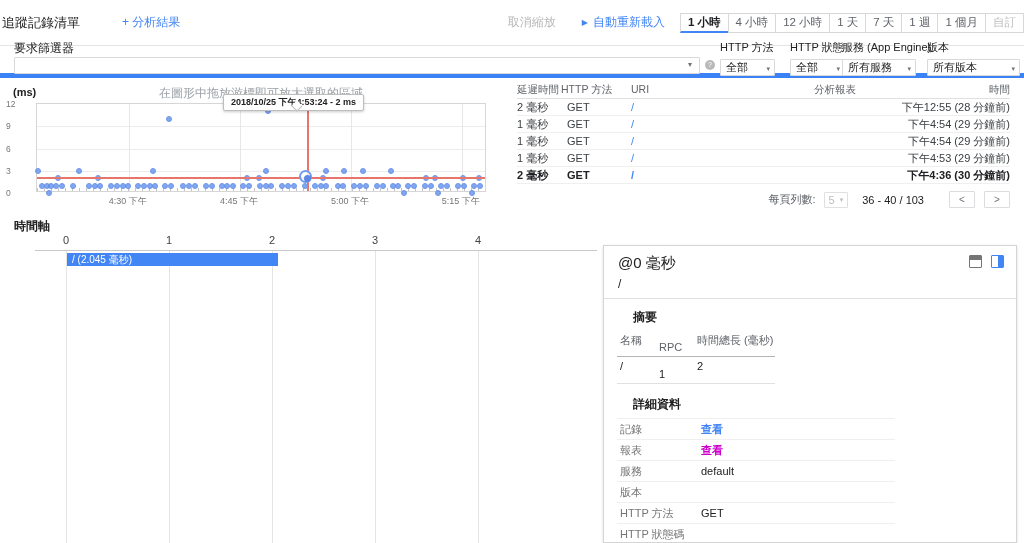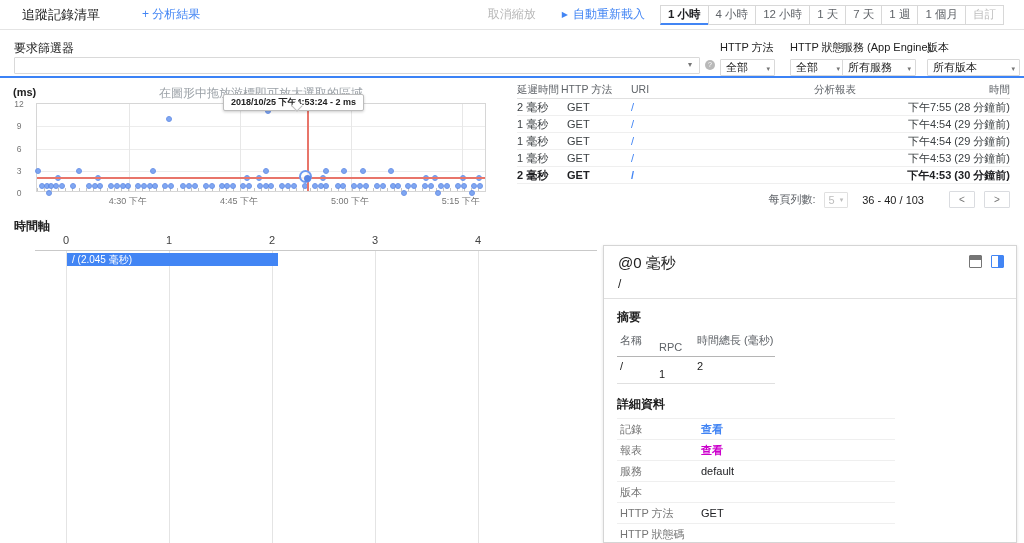--- a/index.html
+++ b/index.html
@@ -1,36 +1,36 @@
 <!DOCTYPE html>
 <html><head>
 <meta charset="utf-8">
 <style>
   * { margin:0; padding:0; box-sizing:border-box; }
   html,body { width:1024px; height:543px; background:#fff; overflow:hidden;
     font-family:"Liberation Sans","DejaVu Sans",sans-serif; color:#212121; }
   .app { position:relative; width:1024px; height:543px; background:#fff; }
 
   
-  .topbar { position:absolute; top:0; left:0; right:0; height:30px;
-    border-bottom:1px solid #e4e4e4; display:flex; align-items:center; padding:0 20px; }
+  .topbar { position:absolute; top:0; left:0; right:0; height:46px;
+    border-bottom:1px solid #e4e4e4; display:flex; align-items:center; padding:0 0; }
   .page-title { font-size:13px; color:#212121; margin-left:2px; }
   .analysis-link { font-size:12px; color:#4285f4; margin-left:42px; cursor:pointer; text-decoration:none; }
   .topbar-right { margin-left:auto; display:flex; align-items:center; }
   .cancel-zoom { font-size:12px; color:#b7b7b7; margin-right:26px; }
   .auto-reload { font-size:12px; color:#4285f4; cursor:pointer; display:flex; align-items:center; margin-right:16px; }
   .play-icon { font-size:8px; margin-right:5px; color:#4285f4; }
   .segmented { display:flex; }
   .seg-btn { font-size:11.5px; color:#5f6368; border:1px solid #d8d8d8; padding:2px 7px 3px;
     margin-left:-1px; background:#fff; cursor:pointer; line-height:13px; }
   .seg-btn.active { font-weight:bold; color:#202124; border-bottom:2px solid #4285f4; padding-bottom:1px; }
   .seg-btn.disabled { color:#bdbdbd; }
 
   
-  .filterbar { position:absolute; top:31px; left:0; right:0; height:47px; border-bottom:2px solid #3b82f6; }
+  .filterbar { position:absolute; top:31px; left:0; right:0; height:47px; border-bottom:5px solid #3b82f6; }
   .req-label { position:absolute; left:14px; top:9px; font-size:12px; color:#212121; }
   .req-input { position:absolute; left:14px; top:26px; width:686px; height:17px;
     border:1px solid #d9d9d9; border-radius:1px; font-size:11px; padding:0 16px 0 4px; color:#212121; }
   .req-caret { position:absolute; left:688px; top:29px; font-size:8px; color:#757575; pointer-events:none; }
   .help-circle { position:absolute; left:705px; top:29px; width:10px; height:10px; border-radius:50%;
     background:#b9b9b9; color:#fff; font-size:7px; text-align:center; line-height:10px; }
   .fgroup { position:absolute; top:9px; }
   .fgroup .flabel { font-size:11px; color:#212121; white-space:nowrap; }
   .fselect { position:relative; margin-top:4px; height:17px; border:1px solid #d9d9d9; border-radius:1px;
     background:#fff; font-size:11px; color:#212121; display:flex; align-items:center;
@@ -51,21 +51,21 @@
   .gl-v { position:absolute; top:0; width:1px; height:100%; background:#e7e7e7; }
   .minor-ticks { position:absolute; left:0; bottom:0; width:100%; height:3px;
     background:repeating-linear-gradient(90deg,#c4c4c4 0 1px,transparent 1px 7px); }
   .red-h { position:absolute; left:0; width:100%; height:1.5px; background:#e8756a; z-index:3; }
   .red-v { position:absolute; top:0; width:1.5px; height:100%; background:#e8756a; z-index:3; }
   .dot { position:absolute; width:6px; height:6px; border-radius:50%;
     background:#6f9bf0; border:1px solid #5b87e5; opacity:.88; z-index:2; }
   .sel-ring { position:absolute; width:13px; height:13px; border-radius:50%; border:2px solid #6f9bf0;
     background:rgba(255,255,255,.85); z-index:4; }
   .sel-dot { position:absolute; width:7px; height:7px; border-radius:50%; background:#5b87e5; z-index:5; }
-  .y-tick { position:absolute; left:6px; width:26px; text-align:center; font-size:8.5px; color:#757575; }
+  .y-tick { position:absolute; left:6px; width:26px; text-align:left; font-size:8.5px; color:#757575; }
   .x-tick { position:absolute; top:113px; font-size:9px; color:#757575; transform:translateX(-50%); white-space:nowrap; }
   .tooltip { position:absolute; z-index:6; background:#fff; border:1px solid #bdbdbd; border-radius:2px;
     box-shadow:0 1px 3px rgba(0,0,0,.2); font-size:9px; font-weight:bold; color:#212121;
     padding:2px 7px; white-space:nowrap; line-height:11px; }
   .tooltip-tail { position:absolute; z-index:7; width:8px; height:8px; background:#fff;
     border-right:1px solid #bdbdbd; border-bottom:1px solid #bdbdbd; transform:rotate(45deg); }
 
   
   .trace-table { position:absolute; left:517px; top:84px; width:493px; font-size:11px; }
   .tt-head { display:flex; color:#5f6368; font-size:10.5px; line-height:11px;
@@ -97,21 +97,21 @@
     border:1px solid #d5d5d5; box-shadow:0 1px 3px rgba(0,0,0,.12); overflow:hidden; }
   .dp-head { position:relative; padding:8px 14px 7px; border-bottom:1px solid #e0e0e0; }
   .dp-offset { font-size:15px; color:#212121; }
   .dp-name { font-size:12px; color:#212121; margin-top:4px; }
   .dp-icons { position:absolute; right:12px; top:9px; display:flex; gap:9px; }
   .icon-split { width:13px; height:13px; border:1px solid #757575; border-radius:1px; cursor:pointer; }
   .icon-split::before { content:""; display:block; height:4px; background:#757575; }
   .icon-side { width:13px; height:13px; border:1.5px solid #4285f4; border-radius:1px; position:relative; cursor:pointer; }
   .icon-side::after { content:""; position:absolute; right:0; top:0; bottom:0; width:45%; background:#4285f4; }
   .dp-body { padding:7px 13px; font-size:11px; }
-  .sec-title { font-size:12px; font-weight:bold; color:#212121; margin:3px 0 5px; }
+  .sec-title { font-size:12px; font-weight:bold; color:#212121; margin:3px 16px 5px; }
   .sum-table { width:158px; }
   .sum-head { display:flex; color:#5f6368; padding:2px 0 3px; border-bottom:1px solid #b5b5b5;justify-content:flex-end; }
   .sum-row { display:flex; color:#212121; padding:3px 0; border-bottom:1px solid #e0e0e0; }
   .s-name { width:42px; padding-left:3px; } .s-rpc { width:38px;margin-top:8px; } .s-total { flex:1; }
   .det-table { width:278px; margin-top:2px; }
   .det-row { display:flex; align-items:center; padding:2.5px 0; border-bottom:1px solid #efefef; min-height:16px; }
   .det-row:first-child { border-top:1px solid #efefef; }
   .d-label { width:84px; color:#757575; padding-left:3px; flex:none; }
   .d-value { color:#202124; word-break:break-all; }
   .link-blue { color:#4285f4; font-weight:bold; cursor:pointer; }
@@ -301,21 +301,21 @@
       <span class="c-met" style="width:70px">HTTP 方法</span>
       <span class="c-uri">URI</span>
       <span class="c-rep">分析報表</span>
       <span class="c-time">時間</span>
     </div>
     <div class="tt-row">
       <span class="c-lat">2 毫秒</span>
       <span class="c-met">GET</span>
       <span class="c-uri"><a class="uri-link">/</a></span>
       <span class="c-rep"></span>
-      <span class="c-time">下午7:55 (28 分鐘前)</span>
+      <span class="c-time">下午12:55 (28 分鐘前)</span>
     </div>
     <div class="tt-row">
       <span class="c-lat">1 毫秒</span>
       <span class="c-met">GET</span>
       <span class="c-uri"><a class="uri-link">/</a></span>
       <span class="c-rep"></span>
       <span class="c-time">下午4:54 (29 分鐘前)</span>
     </div>
     <div class="tt-row">
       <span class="c-lat">1 毫秒</span>
@@ -329,21 +329,21 @@
       <span class="c-met">GET</span>
       <span class="c-uri"><a class="uri-link">/</a></span>
       <span class="c-rep"></span>
       <span class="c-time">下午4:53 (29 分鐘前)</span>
     </div>
     <div class="tt-row selected">
       <span class="c-lat">2 毫秒</span>
       <span class="c-met">GET</span>
       <span class="c-uri"><a class="uri-link">/</a></span>
       <span class="c-rep"></span>
-      <span class="c-time">下午4:53 (30 分鐘前)</span>
+      <span class="c-time">下午4:36 (30 分鐘前)</span>
     </div>
     <div class="pagination">
       <span>每頁列數:</span>
       <span class="rpp-select">
         <span>5</span>
         <span class="caret">▾</span>
       </span>
       <span class="page-range">36 - 40 / 103</span>
       <span class="nav-btn">&lt;</span>
       <span class="nav-btn">&gt;</span>

